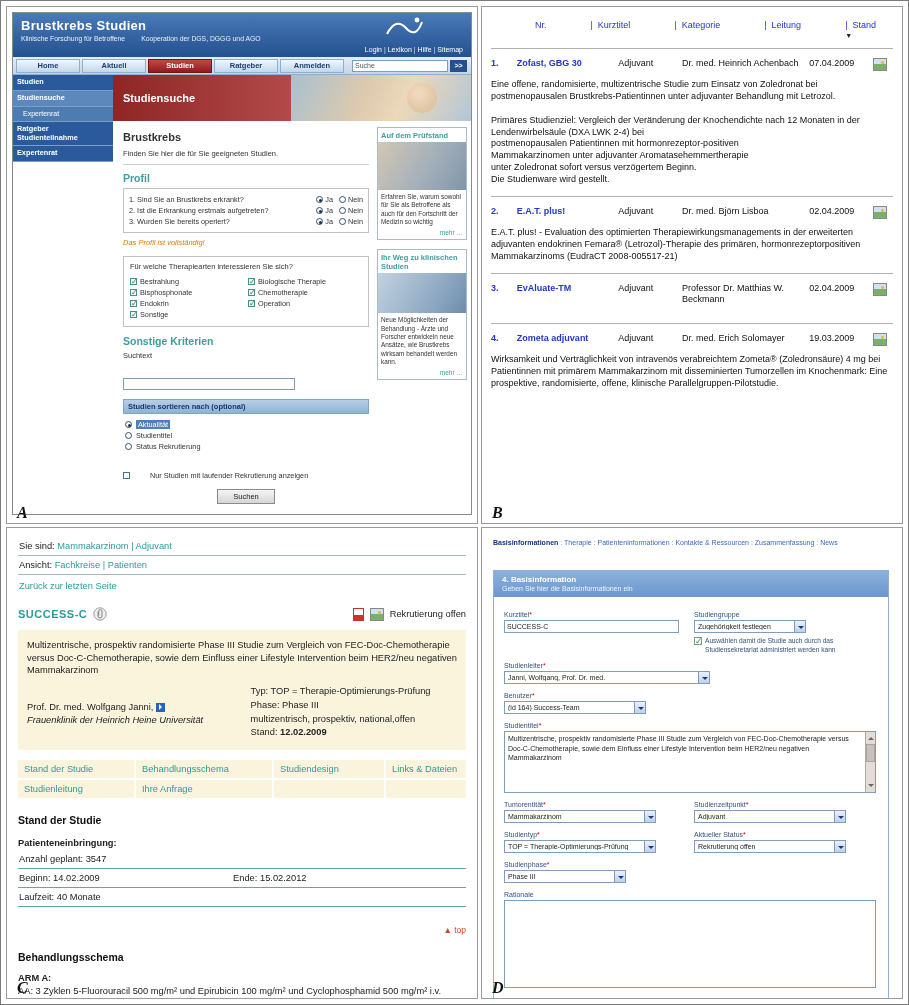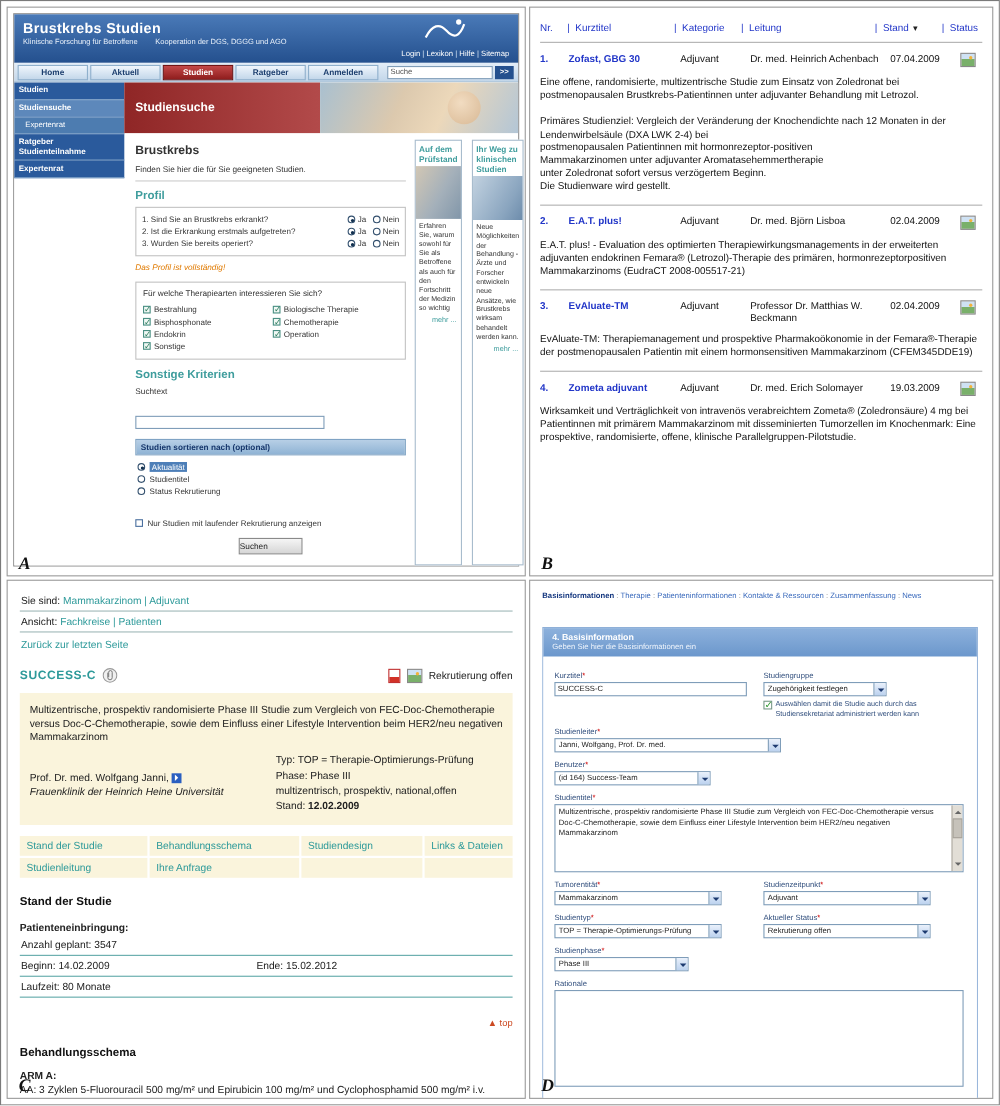--- a/index.html
+++ b/index.html
@@ -57,36 +57,36 @@
   .cb-item { display:flex; gap:3px; font-size:7.3px; align-items:center; margin:2px 0; color:#333; }
   .cb { width:7px; height:7px; border:1px solid #4a8f84; background:#f0f8f4; position:relative; flex:0 0 auto; cursor:pointer; }
   .cb.on::after { content:"✓"; position:absolute; left:0; top:-2.5px; font-size:8px; color:#2a7a5a; }
   .such-label { font-size:7.5px; margin:3px 0 12px; color:#333; }
   .such-input { width:172px; height:12px; border:1px solid #7f9db9; font-family:inherit; font-size:7px; }
   .sort-bar { background:linear-gradient(180deg,#b7cfe6,#8fb3d4); border:1px solid #7fa3c4; color:#16366b; font-weight:bold;
               font-size:7.5px; padding:2px 4px; margin-top:9px; }
   .sort-opts { padding:4px 2px 0; }
   .sort-row { display:flex; gap:4px; font-size:7.3px; margin:2px 0; align-items:center; color:#333; }
   .sort-row .lbl.sel { background:#4d7fb8; color:#fff; padding:0 2px; }
-  .filter-row { display:flex; gap:4px; font-size:7.3px; align-items:center; margin-top:20px; color:#333; }
+  .filter-row { display:flex; gap:20px; font-size:7.3px; align-items:center; margin-top:20px; color:#333; }
   .cb-empty { width:7px; height:7px; border:1px solid #4a6f9f; background:#fff; flex:0 0 auto; cursor:pointer; }
   .suchen { display:block; margin:9px auto 4px; width:58px; height:15px; background:linear-gradient(180deg,#f5f5f5,#d6d6d6);
-            border:1px solid #8a8a8a; font-size:7.5px; line-height:13px; color:#222; cursor:pointer; }
-  .promo { width:94px; flex:0 0 94px; padding:6px 4px 0 0; display:flex; flex-direction:row; gap:9px; }
+            border:1px solid #8a8a8a; font-size:7.5px; text-align:center; line-height:13px; color:#222; cursor:pointer; }
+  .promo { width:94px; flex:0 0 94px; padding:6px 4px 0 0; display:flex; flex-direction:column; gap:9px; }
   .promo-box { border:1px solid #a8bccd; background:#fff; }
   .promo-title { color:#3f9d9d; font-weight:bold; font-size:7.5px; padding:3px 3px 2px; line-height:1.2; }
   .promo-img1 { height:48px; background:linear-gradient(120deg,#d2c7b4,#a4b0ba 55%,#8196a9); }
   .promo-img2 { height:40px; background:linear-gradient(120deg,#c2d2e0,#8aa5bf 70%,#6d8cab); }
   .promo-text { font-size:6.4px; color:#333; padding:3px; line-height:1.3; }
   .promo-more { color:#3f9d9d; font-size:6.6px; text-align:right; padding:0 4px 3px; cursor:pointer; }
 
   
   .b-wrap { padding:4px 4px 0; font-size:9px; color:#111; }
   .b-header { display:flex; color:#2236c8; padding:4px 0 8px; border-bottom:1px solid #b0b0b0; align-items:flex-start; }
-  .bh { display:inline-block; }
+  .bh { display:inline-block;margin-left:44px; }
   .bh + .bh::before { content:"|  "; white-space:pre; color:#2236c8; }
   .bh-nr { width:26px; } .bh-title { width:102px; } .bh-cat { width:64px; } .bh-lead { width:128px; } .bh-stand { width:64px; }
   .bh-status { flex:1; text-align:right; padding-right:4px; }
   .sort-caret { font-size:7px; color:#222; }
   .b-entry { border-bottom:1px solid #b0b0b0; padding:9px 0 10px; }
   .b-entry:last-child { border-bottom:none; }
   .b-meta { display:flex; align-items:flex-start; margin-bottom:8px; }
   .b-nr { width:26px; color:#2236c8; font-weight:bold; }
   .b-title { width:102px; color:#2236c8; font-weight:bold; padding-right:4px; cursor:pointer; }
   .b-cat { width:64px; }
@@ -377,21 +377,20 @@
         <div class="b-meta">
           <span class="b-nr">3.</span>
           <span class="b-title">EvAluate-TM</span>
           <span class="b-cat">Adjuvant</span>
           <span class="b-lead">Professor Dr. Matthias W. Beckmann</span>
           <span class="b-date">02.04.2009</span>
           <span class="b-status">
               <span class="photo-icon"></span>
             </span>
         </div>
-        <div class="b-desc">EvAluate-TM: Therapiemanagement und prospektive Pharmakoökonomie in der Femara®-Therapie der postmenopausalen Patientin mit einem hormonsensitiven Mammakarzinom (CFEM345DDE19)</div>
       </div>
 
       <div class="b-entry">
         <div class="b-meta">
           <span class="b-nr">4.</span>
           <span class="b-title">Zometa adjuvant</span>
           <span class="b-cat">Adjuvant</span>
           <span class="b-lead">Dr. med. Erich Solomayer</span>
           <span class="b-date">19.03.2009</span>
           <span class="b-status">
@@ -454,21 +453,21 @@
         <div class="c-link-cell empty"></div>
         <div class="c-link-cell empty"></div>
       </div>
       <div class="c-sec">Stand der Studie</div>
       <div class="c-sub">Patienteneinbringung:</div>
       <div class="c-trow">Anzahl geplant: 3547</div>
       <div class="c-trow split">
         <span class="left">Beginn: 14.02.2009</span>
         <span>Ende: 15.02.2012</span>
       </div>
-      <div class="c-trow">Laufzeit: 80 Monate</div>
+      <div class="c-trow">Laufzeit: 40 Monate</div>
       <div class="top-link">▲ top</div>
       <div class="c-sec">Behandlungsschema</div>
       <div class="c-arm">ARM A:</div>
       <div class="c-aa">AA: 3 Zyklen 5-Fluorouracil 500 mg/m² und Epirubicin 100 mg/m² und Cyclophosphamid 500 mg/m² i.v. verabreicht an Tag 1, Wiederholung an Tag 22, gefolgt von 3 Zyklen Docetaxel 100 mg/m² i.v. q3w x 3 verabreicht an Tag 1, Wiederholung an Tag 22</div>
     </div>
     <div class="panel-label">C</div>
   </div>
 
   <div class="panel">
     <div class="d-wrap">

